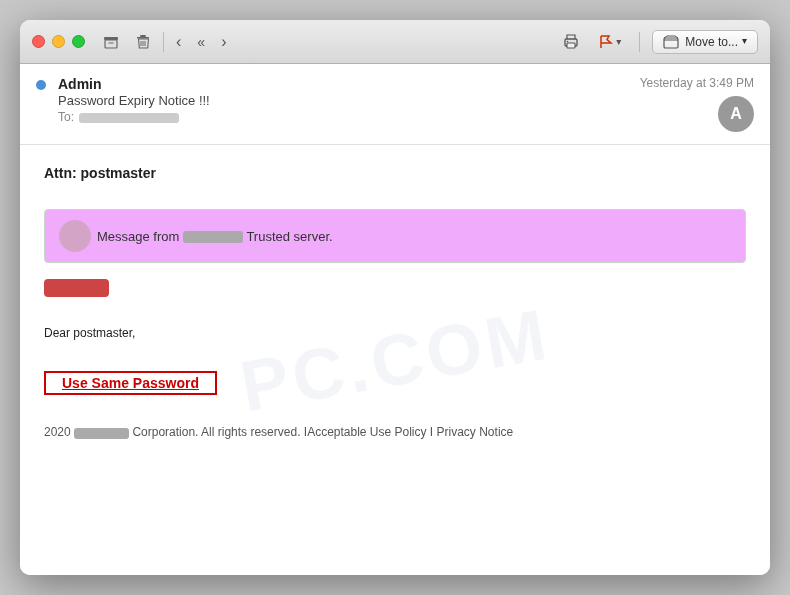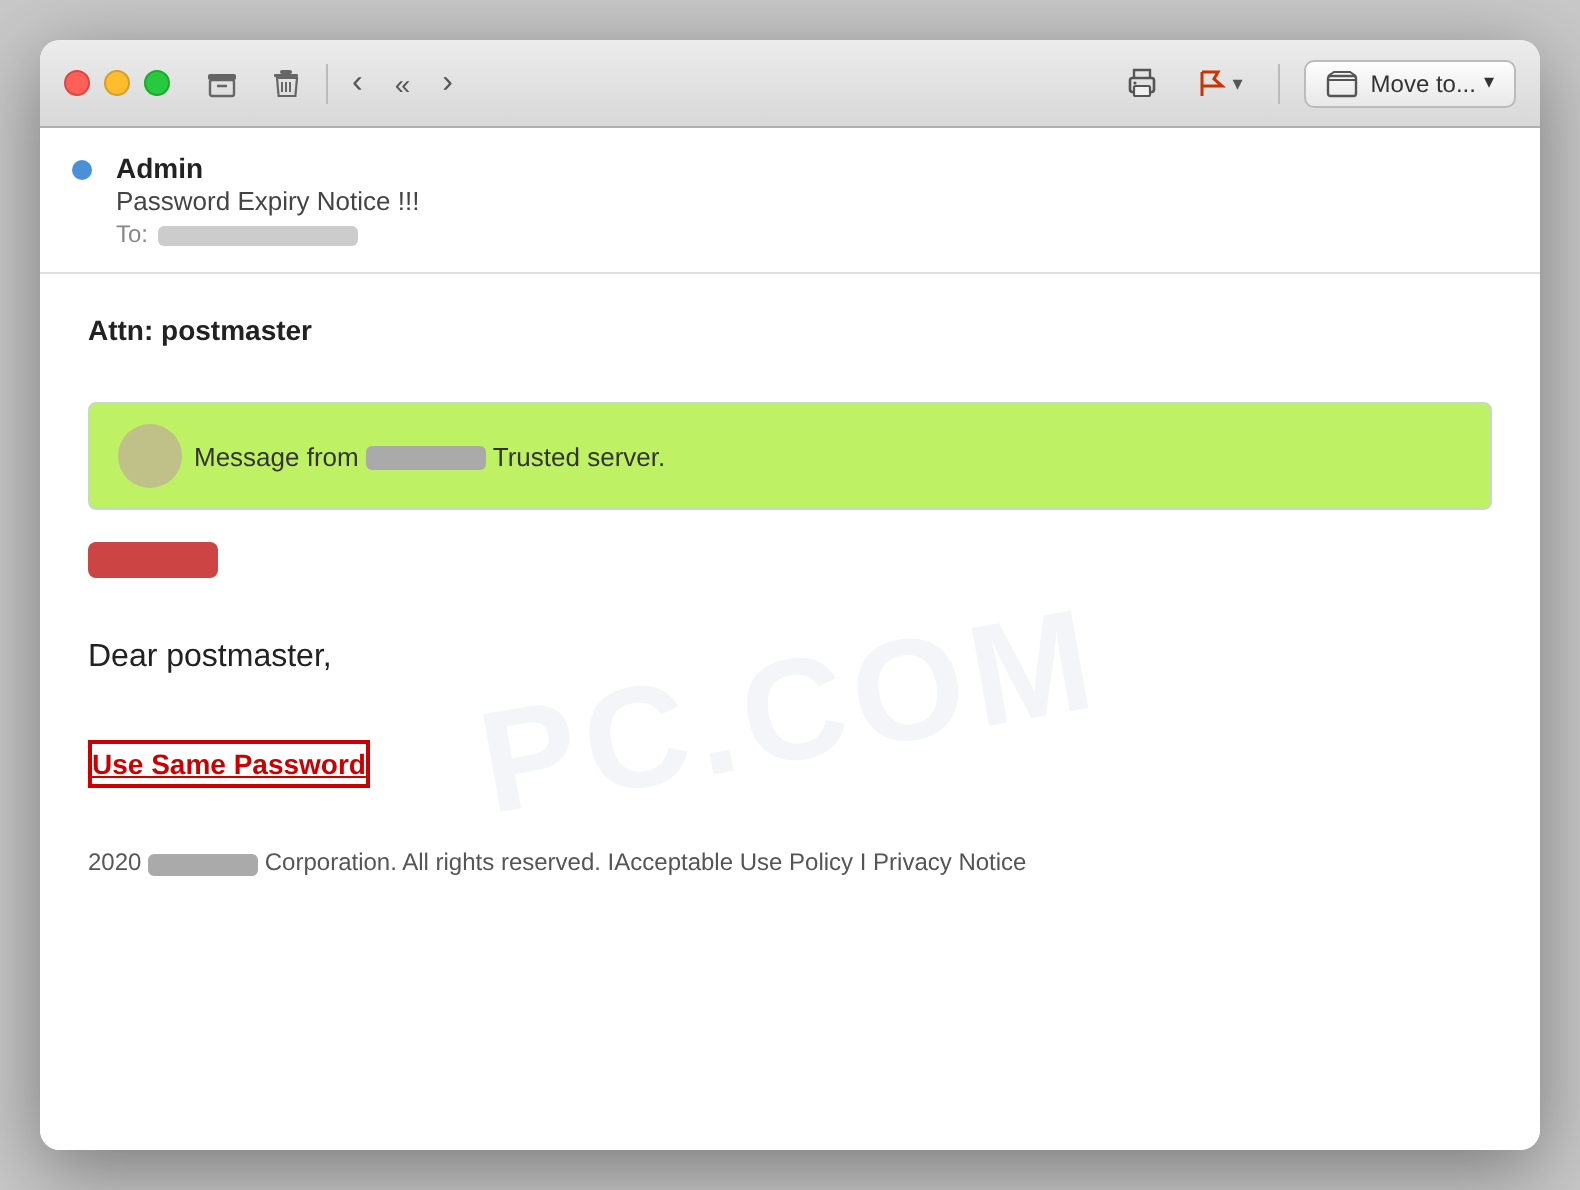--- a/index.html
+++ b/index.html
@@ -214,21 +214,21 @@
     }
 
     .attn-line {
       font-size: 14px;
       font-weight: 700;
       color: #222;
       margin-bottom: 28px;
     }
 
     .message-box {
-      background: #bef264;
+      background: #f0abfc;
       border: 1px solid #c8d8c8;
       border-radius: 4px;
       padding: 10px 14px;
       margin-bottom: 16px;
       font-size: 13px;
       color: #333;
       display: flex;
       align-items: center;
       gap: 6px;
     }
@@ -255,21 +255,21 @@
       display: inline-block;
       width: 65px;
       height: 18px;
       background: #cc4444;
       border-radius: 4px;
       vertical-align: middle;
       margin-bottom: 12px;
     }
 
     .body-text {
-      font-size: 16px;
+      font-size: 12px;
       color: #222;
       line-height: 1.7;
     }
 
     .email-redacted {
       display: inline-block;
       width: 130px;
       height: 13px;
       background: #aac8e8;
       border-radius: 3px;
@@ -278,21 +278,21 @@
 
     .use-password-link {
       display: inline-block;
       margin-top: 14px;
       margin-bottom: 16px;
       color: #cc0000;
       font-size: 14px;
       font-weight: 600;
       text-decoration: underline;
       border: 2px solid #cc0000;
-      padding: 2px 0;
+      padding: 2px 16px;
       cursor: pointer;
     }
 
     .footer-text {
       font-size: 12px;
       color: #555;
       margin-top: 12px;
     }
 
     .footer-blurred {
@@ -381,20 +381,26 @@
   <div class="email-header">
     <div class="sender-dot"></div>
     <div class="email-meta">
       <div class="sender-name">Admin</div>
       <div class="email-subject">Password Expiry Notice !!!</div>
       <div class="email-to">
         <span>To:</span>
         <span class="email-to-blurred"></span>
       </div>
     </div>
+    <div style="display:flex; flex-direction:column; align-items:flex-end; gap:6px;">
+      <span class="email-timestamp">Yesterday at 3:49 PM</span>
+      <div class="avatar">
+        <span>A</span>
+      </div>
+    </div>
   </div>
 
   <div class="email-body">
     <div class="watermark">PC.COM</div>
 
     <div class="attn-line">Attn: postmaster</div>
 
     <div class="message-box">
       <div class="message-box-icon"></div>
       <div>

